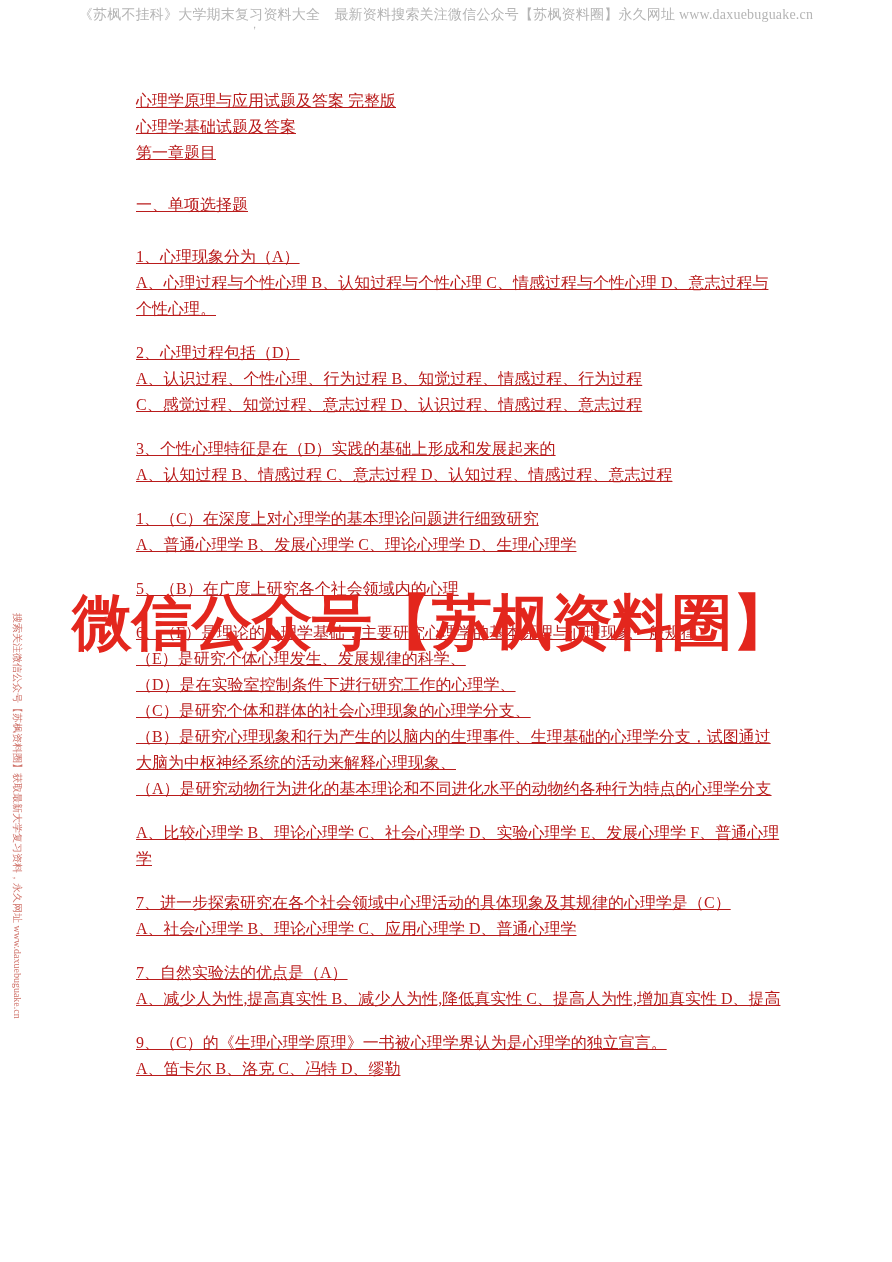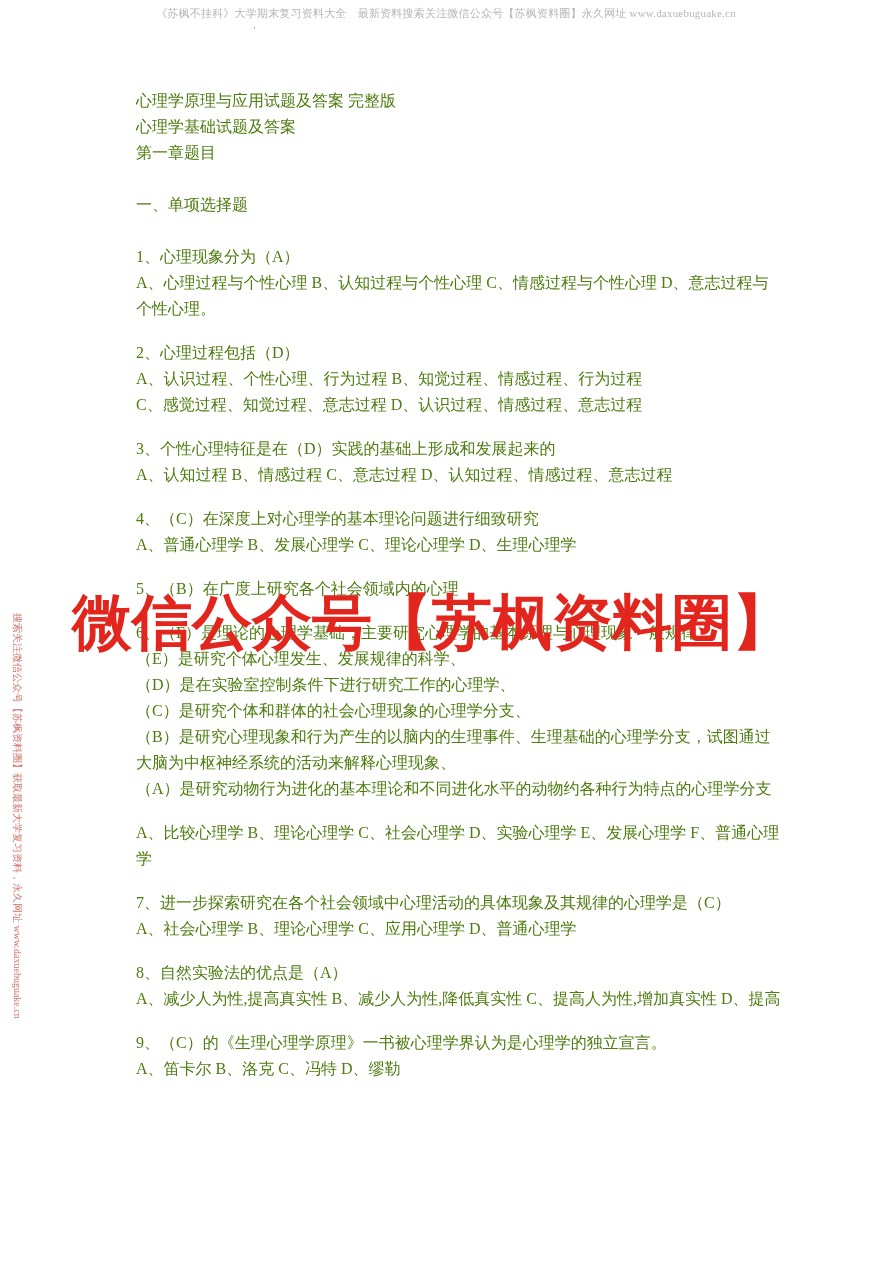--- a/index.html
+++ b/index.html
@@ -2,32 +2,32 @@
 <html><head>
 <meta charset="utf-8">
 <style>
   html,body{margin:0;padding:0;}
   body{
     width:892px;height:1262px;position:relative;background:#ffffff;overflow:hidden;
     font-family:"Liberation Serif","DejaVu Serif",serif;
   }
   .page-header{
     position:absolute;top:6px;left:0;width:892px;text-align:center;
-    font-size:11px;color:#b5b5b5;letter-spacing:0.2px;white-space:nowrap;
+    font-size:14px;color:#b5b5b5;letter-spacing:0.2px;white-space:nowrap;
   }
   .page-header-line2{
     position:absolute;top:17px;left:249px;font-size:11px;color:#b5b5b5;
   }
   .side-watermark{
     position:absolute;left:24px;top:613px;transform:rotate(90deg);
     transform-origin:top left;white-space:nowrap;font-size:10px;line-height:14px;
   }
   .content{
     position:absolute;left:136px;top:88px;width:640px;
-    font-size:16px;line-height:26px;color:#4d7c0f;
+    font-size:16px;line-height:26px;color:#b91c1c;text-decoration:underline;
   }
   .para{margin:0 0 18px 0;}
   .para.gap-top{margin-top:26px;}
   .line{white-space:nowrap;}
   .red-banner{
     position:absolute;left:72px;top:588px;width:820px;
     font-size:60px;line-height:70px;font-weight:bold;white-space:nowrap;
     letter-spacing:0px;z-index:5;
   }
 </style>
@@ -62,21 +62,21 @@
     <div class="line">A、认识过程、个性心理、行为过程 B、知觉过程、情感过程、行为过程</div>
     <div class="line">C、感觉过程、知觉过程、意志过程 D、认识过程、情感过程、意志过程</div>
   </div>
 
   <div class="para">
     <div class="line">3、个性心理特征是在（D）实践的基础上形成和发展起来的</div>
     <div class="line">A、认知过程 B、情感过程 C、意志过程 D、认知过程、情感过程、意志过程</div>
   </div>
 
   <div class="para">
-    <div class="line">4、（C）在深度上对心理学的基本理论问题进行细致研究</div>
+    <div class="line">1、（C）在深度上对心理学的基本理论问题进行细致研究</div>
     <div class="line">A、普通心理学 B、发展心理学 C、理论心理学 D、生理心理学</div>
   </div>
 
   <div class="para">
     <div class="line">5、（B）在广度上研究各个社会领域内的心理</div>
   </div>
 
   <div class="para">
     <div class="line">6、（F）是理论的心理学基础，主要研究心理学的基本原理与心理现象一般规律、</div>
     <div class="line">（E）是研究个体心理发生、发展规律的科学、</div>
@@ -91,21 +91,21 @@
     <div class="line">A、比较心理学 B、理论心理学 C、社会心理学 D、实验心理学 E、发展心理学 F、普通心理</div>
     <div class="line">学</div>
   </div>
 
   <div class="para">
     <div class="line">7、进一步探索研究在各个社会领域中心理活动的具体现象及其规律的心理学是（C）</div>
     <div class="line">A、社会心理学 B、理论心理学 C、应用心理学 D、普通心理学</div>
   </div>
 
   <div class="para">
-    <div class="line">8、自然实验法的优点是（A）</div>
+    <div class="line">7、自然实验法的优点是（A）</div>
     <div class="line">A、减少人为性,提高真实性 B、减少人为性,降低真实性 C、提高人为性,增加真实性 D、提高</div>
   </div>
 
   <div class="para">
     <div class="line">9、（C）的《生理心理学原理》一书被心理学界认为是心理学的独立宣言。</div>
     <div class="line">A、笛卡尔 B、洛克 C、冯特 D、缪勒</div>
   </div>
 
 </div>
 

